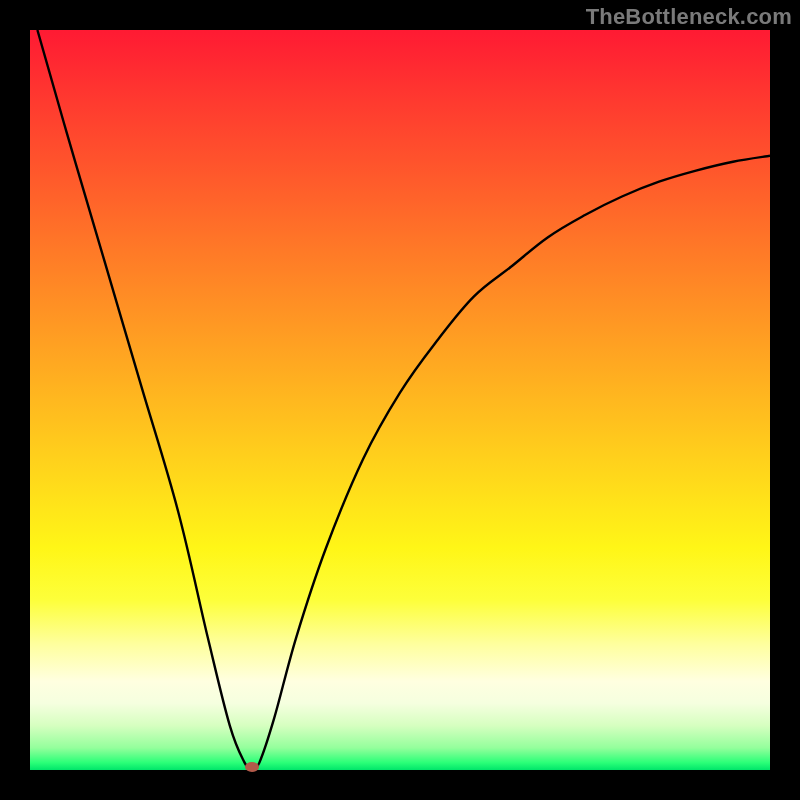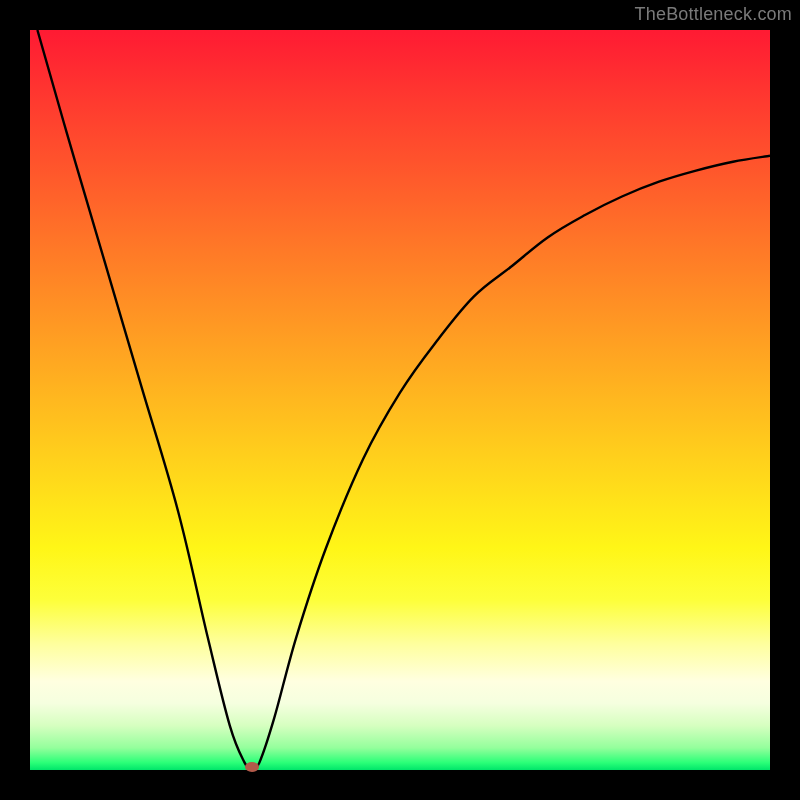--- a/index.html
+++ b/index.html
@@ -47,23 +47,23 @@
     left: 0;
     top: 0;
     width: 740px;
     height: 740px;
   }
   .watermark {
     position: absolute;
     top: 4px;
     right: 8px;
     color: #7a7a7a;
-    font-size: 18px;
+    font-size: 22px;
     letter-spacing: 0.2px;
-    font-weight: 400;
+    font-weight: 700;
   }
   .marker {
     position: absolute;
     width: 14px;
     height: 10px;
     border-radius: 50%;
     background: #b35a4a;
     transform: translate(-50%, -50%);
   }
 </style>

